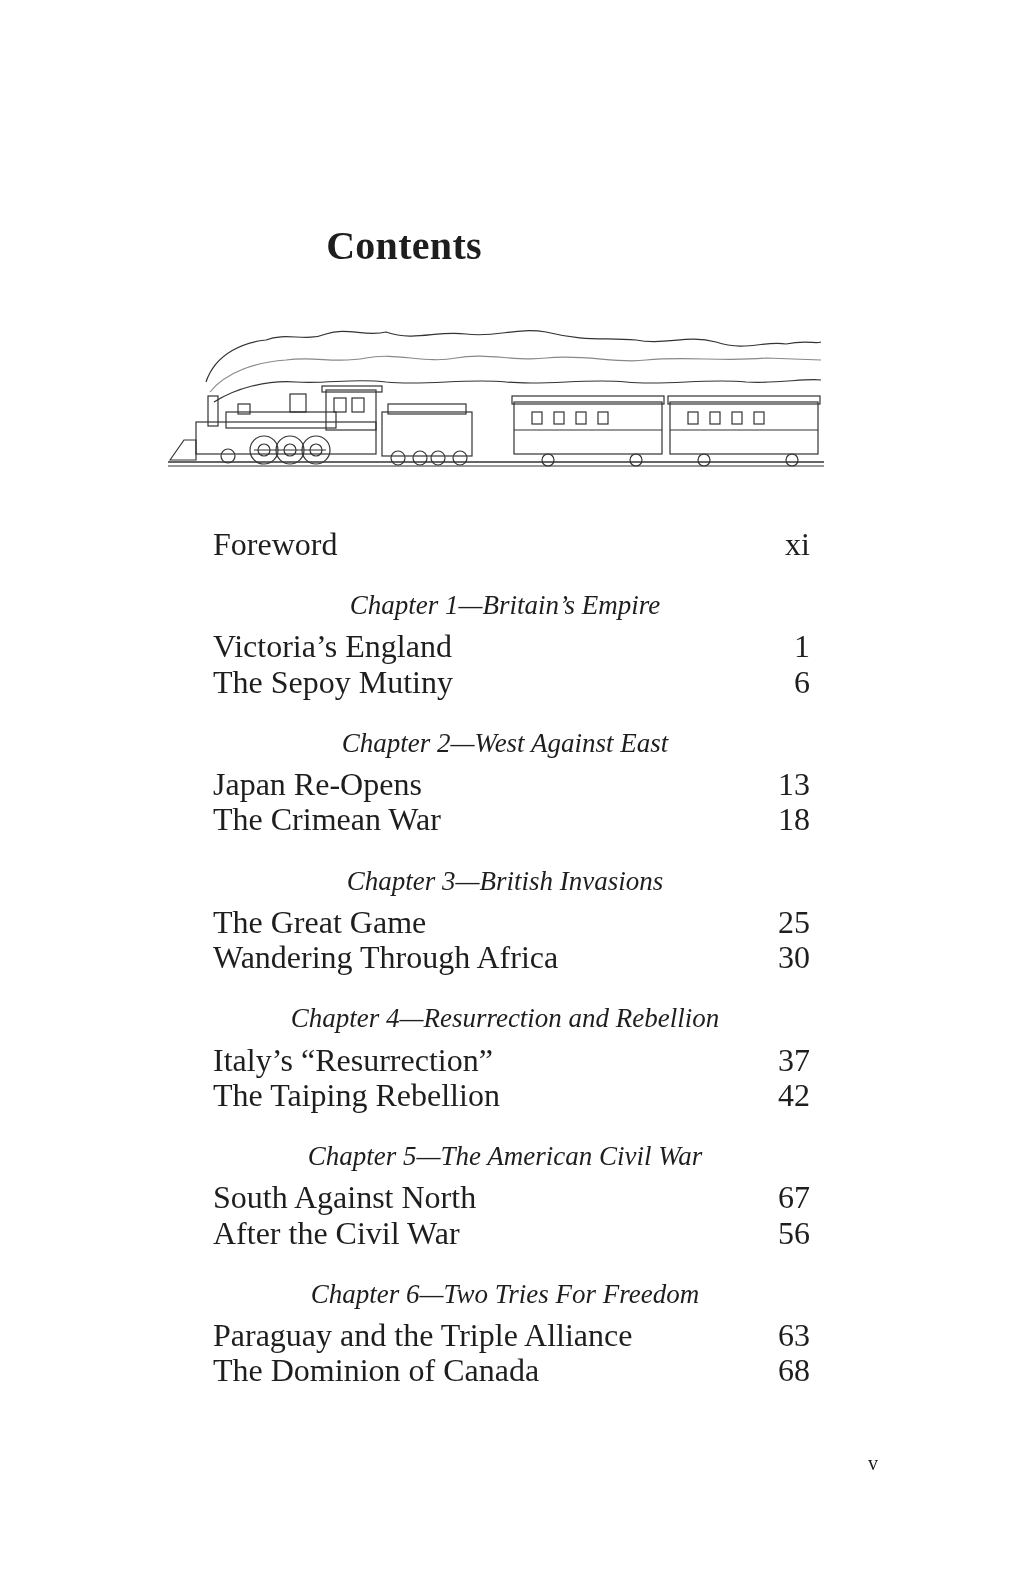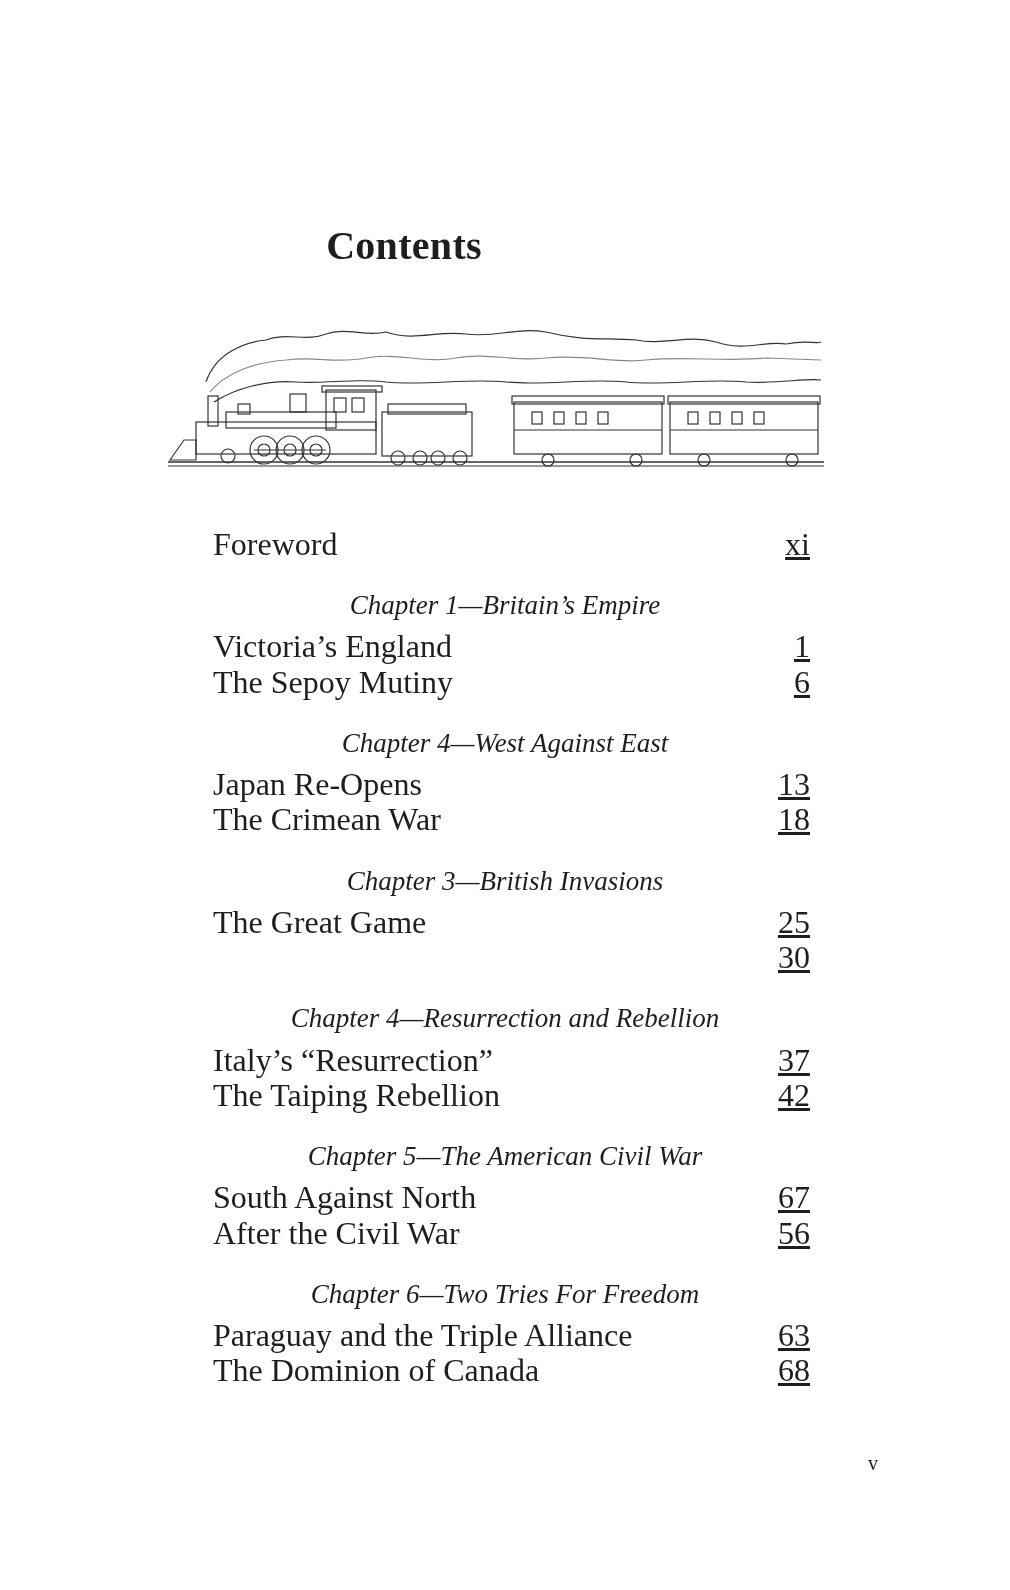--- a/index.html
+++ b/index.html
@@ -3,21 +3,21 @@
 <meta charset="utf-8">
 <style>
   html, body { margin: 0; padding: 0; background: #ffffff; }
   body { width: 1010px; height: 1590px; position: relative; overflow: hidden;
          font-family: "Liberation Serif", "DejaVu Serif", serif; color: #1e1e1e; }
   .title { position: absolute; top: 222px; left: 0; width: 808px; text-align: center;
            font-size: 40px; font-weight: bold; letter-spacing: 0.3px; }
   .train { position: absolute; left: 166px; top: 312px; width: 660px; height: 160px; }
   .row { position: absolute; left: 213px; width: 597px; height: 34px; font-size: 32px; }
   .row .lbl { position: absolute; left: 0; top: 0; }
-  .row .pg { position: absolute; right: 0; top: 0; text-decoration: underline; }
+  .row .pg { position: absolute; right: 0; top: 0; }
   .chap { position: absolute; left: 0; width: 1010px; text-align: center;
           font-size: 27px; font-style: italic; }
   .folio { position: absolute; left: 868px; top: 1452px; font-size: 20px; }
 </style>
 </head>
 <body>
 
 <div class="title">Contents</div>
 
 <svg class="train" viewBox="0 0 660 160" fill="none" stroke="#333" stroke-width="1.2">
@@ -84,36 +84,37 @@
 <div class="chap" style="top:590px">Chapter 1—Britain’s Empire</div>
 <div class="row" style="top:628px">
   <span class="lbl">Victoria’s England</span>
   <span class="pg">1</span>
 </div>
 <div class="row" style="top:664px">
   <span class="lbl">The Sepoy Mutiny</span>
   <span class="pg">6</span>
 </div>
 
-<div class="chap" style="top:728px">Chapter 4—West Against East</div>
+<div class="chap" style="top:728px">Chapter 2—West Against East</div>
 <div class="row" style="top:766px">
   <span class="lbl">Japan Re-Opens</span>
   <span class="pg">13</span>
 </div>
 <div class="row" style="top:801px">
   <span class="lbl">The Crimean War</span>
   <span class="pg">18</span>
 </div>
 
 <div class="chap" style="top:866px">Chapter 3—British Invasions</div>
 <div class="row" style="top:904px">
   <span class="lbl">The Great Game</span>
   <span class="pg">25</span>
 </div>
 <div class="row" style="top:939px">
+  <span class="lbl">Wandering Through Africa</span>
   <span class="pg">30</span>
 </div>
 
 <div class="chap" style="top:1003px">Chapter 4—Resurrection and Rebellion</div>
 <div class="row" style="top:1042px">
   <span class="lbl">Italy’s “Resurrection”</span>
   <span class="pg">37</span>
 </div>
 <div class="row" style="top:1077px">
   <span class="lbl">The Taiping Rebellion</span>

